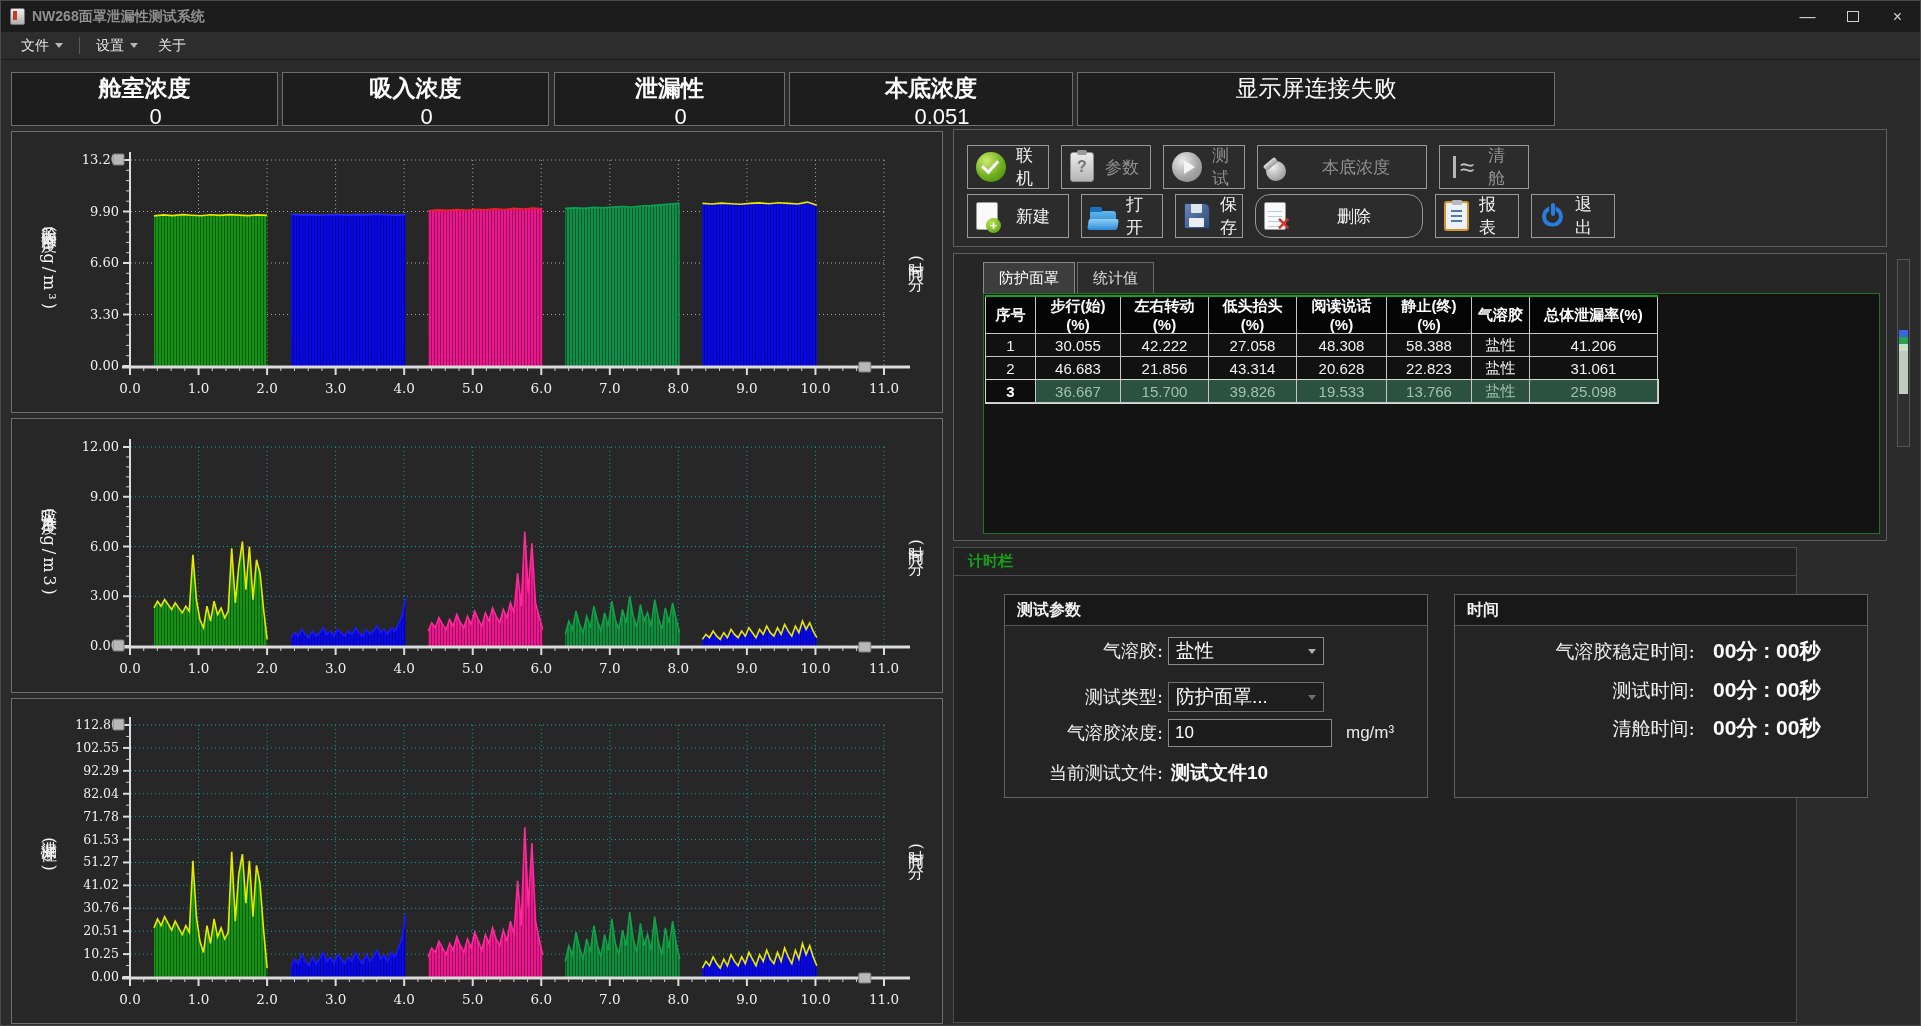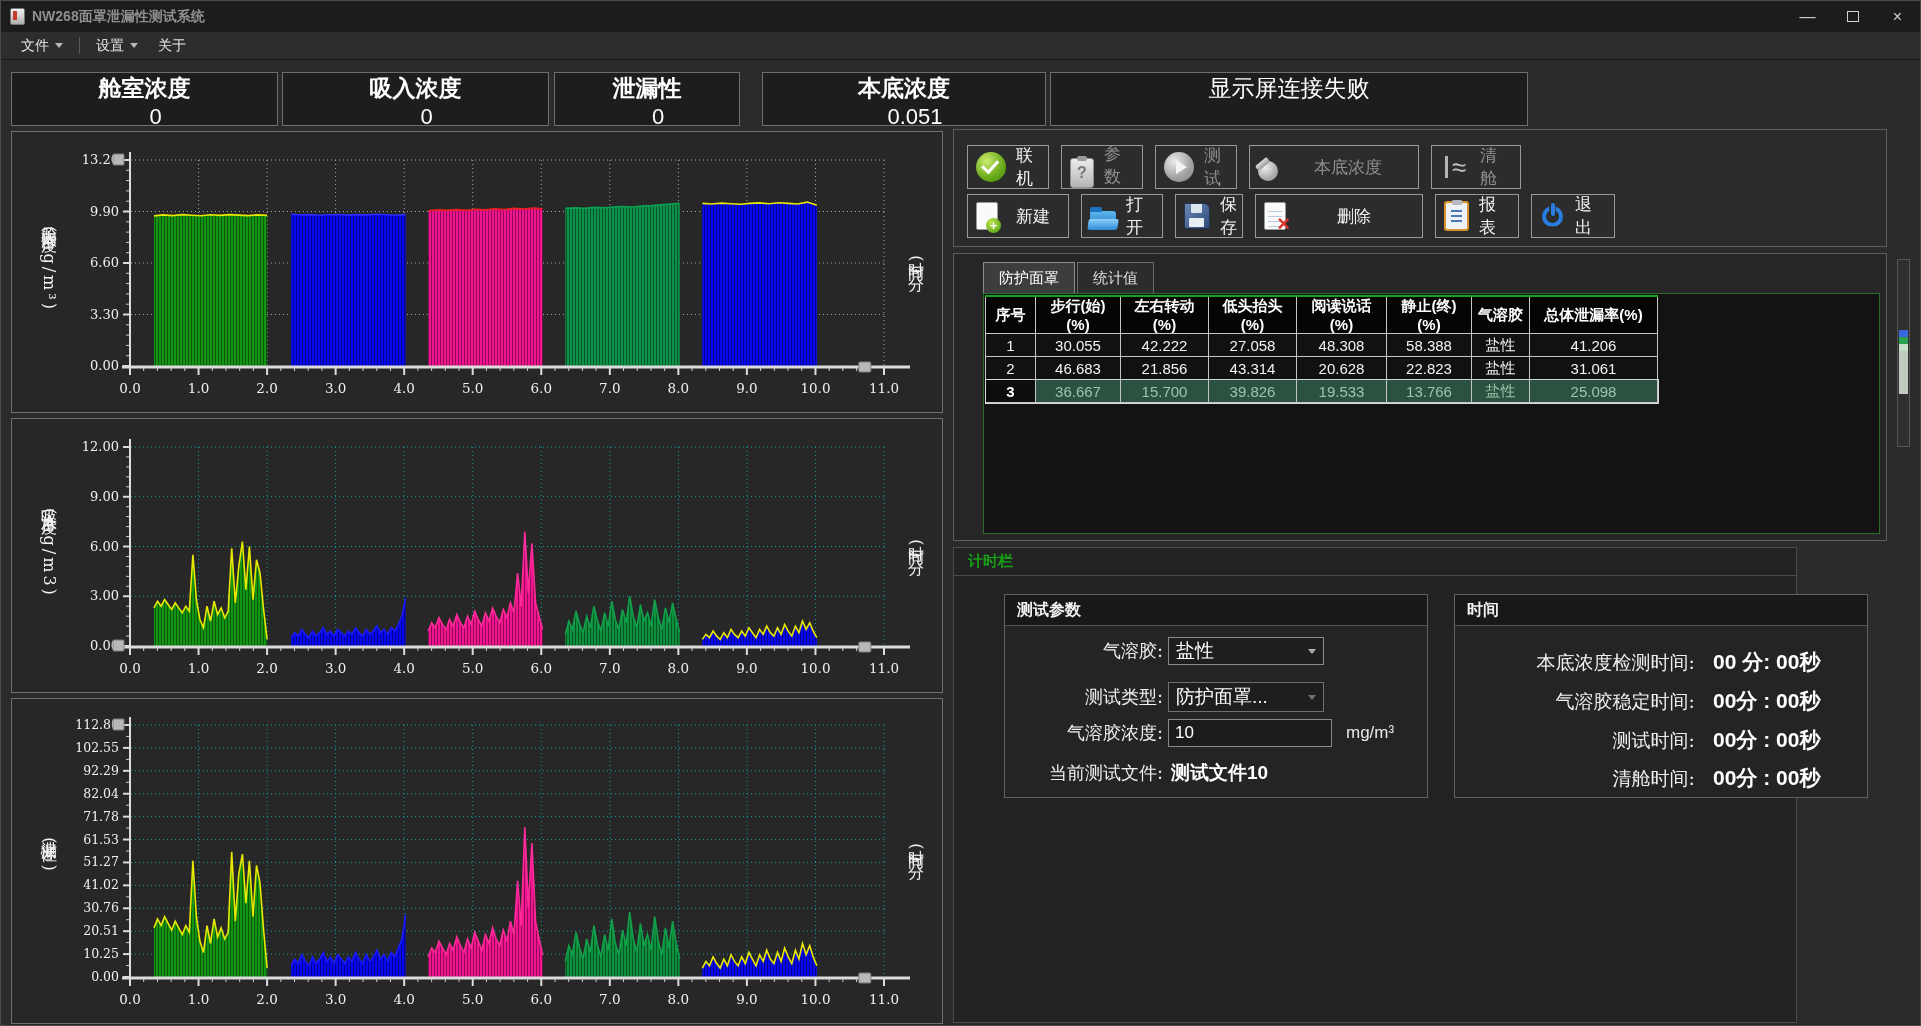--- a/index.html
+++ b/index.html
@@ -152,21 +152,21 @@
       <div class="sbox" style="width: 267px; margin-right: 4px;">
         <span class="sb-label">舱室浓度</span>
         <span class="sb-value">0</span>
         <span class="sb-unit">mg/m³</span>
       </div>
       <div class="sbox" style="width: 267px; margin-right: 5px;">
         <span class="sb-label">吸入浓度</span>
         <span class="sb-value">0</span>
         <span class="sb-unit">mg/m³</span>
       </div>
-      <div class="sbox" style="width: 186px; margin-right: 22px;">
+      <div class="sbox" style="width: 231px; margin-right: 4px;">
         <span class="sb-label">泄漏性</span>
         <span class="sb-value">0</span>
         <span class="sb-unit">%</span>
       </div>
       <div class="sbox" style="width: 284px; margin-right: 4px;">
         <span class="sb-label">本底浓度</span>
         <span class="sb-value">0.051</span>
         <span class="sb-unit">mg/m³</span>
       </div>
       <div class="sbox" style="width: 478px;">
@@ -631,21 +631,21 @@
         <rect x="846.8072727272728" y="274" width="12" height="10" fill="#b8b8b8" stroke="#7c7c7c" rx="1"></rect>
         <rect x="101" y="20" width="11" height="11" fill="#b8b8b8" stroke="#7c7c7c" rx="1"></rect>
       </svg><div class="vtitle" style="top: 152px;">泄漏性(%)</div><div class="rtitle" style="top: 152px;">时间(分)</div></div>
 
   <div class="toolbar-panel">
     <div class="tb-row">
         <div class="tbtn" style="width: 82px;">
           <span class="btn-icon icon-check"></span>
           <span class="tlabel">联机</span>
         </div>
-        <div class="tbtn disabled" style="width: 82px; align-items: flex-end;">
+        <div class="tbtn disabled" style="width: 90px;">
           <span class="btn-icon icon-params"></span>
           <span class="tlabel">参数</span>
         </div>
         <div class="tbtn disabled" style="width: 82px;">
           <span class="btn-icon icon-play"></span>
           <span class="tlabel">测试</span>
         </div>
         <div class="tbtn disabled" style="width: 170px;">
           <span class="btn-icon icon-flask"></span>
           <span class="tlabel">本底浓度</span>
@@ -661,21 +661,21 @@
           <span class="tlabel">新建</span>
         </div>
         <div class="tbtn" style="width: 82px;">
           <span class="btn-icon icon-open"></span>
           <span class="tlabel">打开</span>
         </div>
         <div class="tbtn" style="width: 68px;">
           <span class="btn-icon icon-save"></span>
           <span class="tlabel">保存</span>
         </div>
-        <div class="tbtn" style="width: 168px;">
+        <div class="tbtn" style="width: 168px; border-radius: 15px;">
           <span class="btn-icon icon-delete"></span>
           <span class="tlabel">删除</span>
         </div>
         <div class="tbtn" style="width: 84px;">
           <span class="btn-icon icon-report"></span>
           <span class="tlabel">报表</span>
         </div>
         <div class="tbtn" style="width: 84px;">
           <span class="btn-icon icon-exit"></span>
           <span class="tlabel">退出</span>
@@ -784,24 +784,20 @@
       </div>
       <div class="tp-row" style="margin-top:13px;">
         <span class="tp-label">当前测试文件:</span>
         <span class="tp-file">测试文件10</span>
       </div>
     </div>
 
     <div class="panel time-panel">
       <div class="p-head">时间</div>
       <div>
-          <div class="time-row" style="margin-top: 22px;">
-            <span class="tl">本底浓度检测时间:</span>
-            <span class="tv">00 分: 00秒</span>
-          </div>
           <div class="time-row" style="margin-top: 11px;">
             <span class="tl">气溶胶稳定时间:</span>
             <span class="tv">00分 : 00秒</span>
           </div>
           <div class="time-row" style="margin-top: 11px;">
             <span class="tl">测试时间:</span>
             <span class="tv">00分 : 00秒</span>
           </div>
           <div class="time-row" style="margin-top: 10px;">
             <span class="tl">清舱时间:</span>

